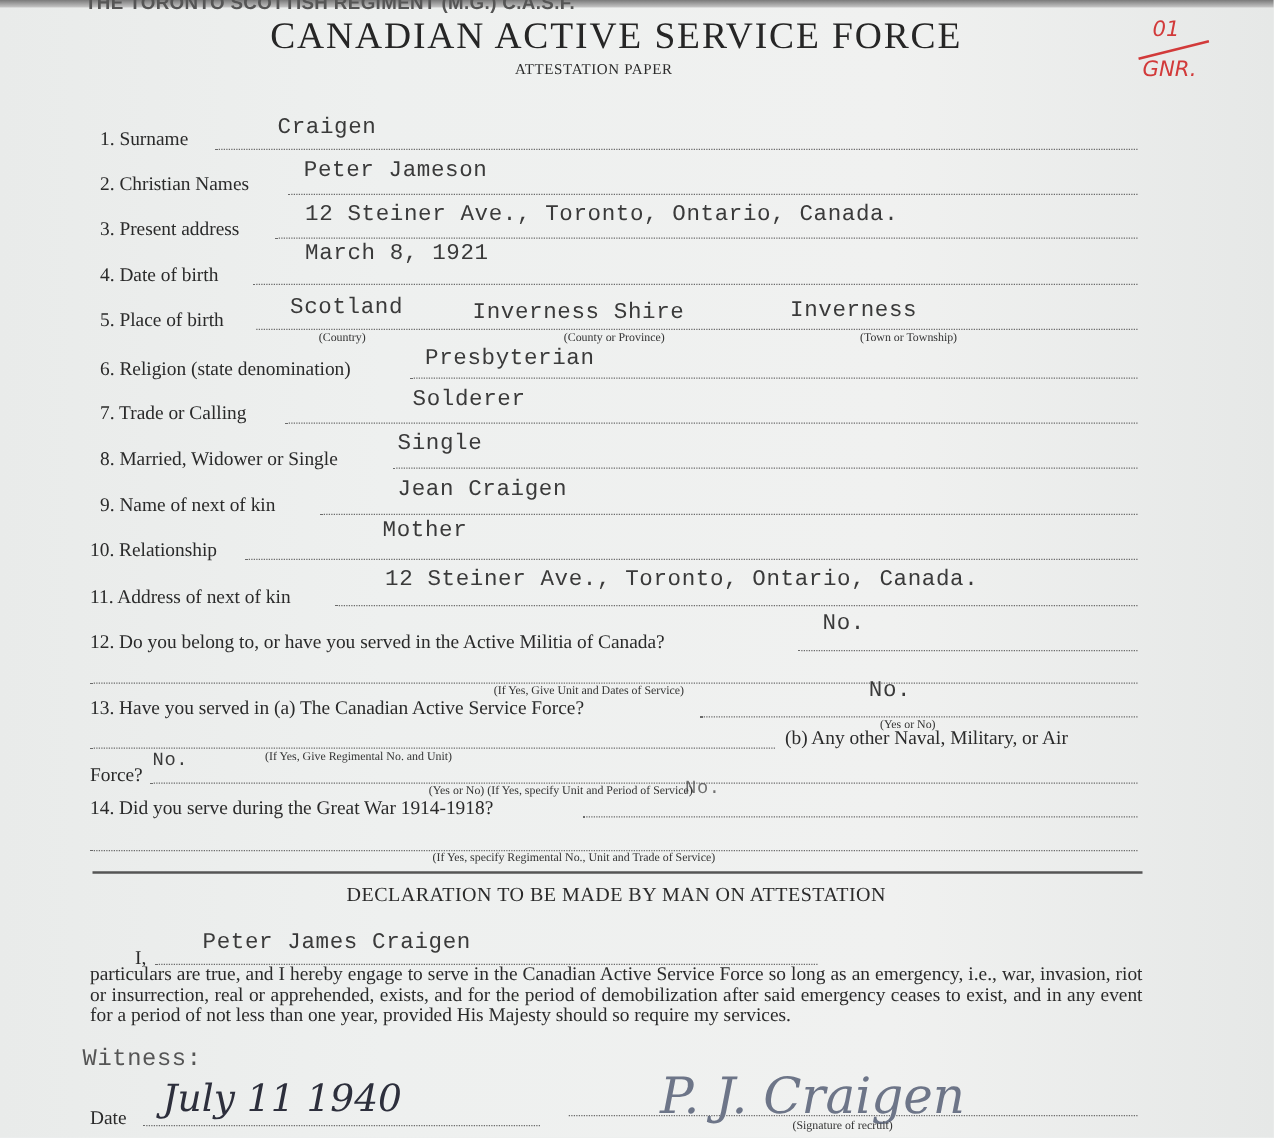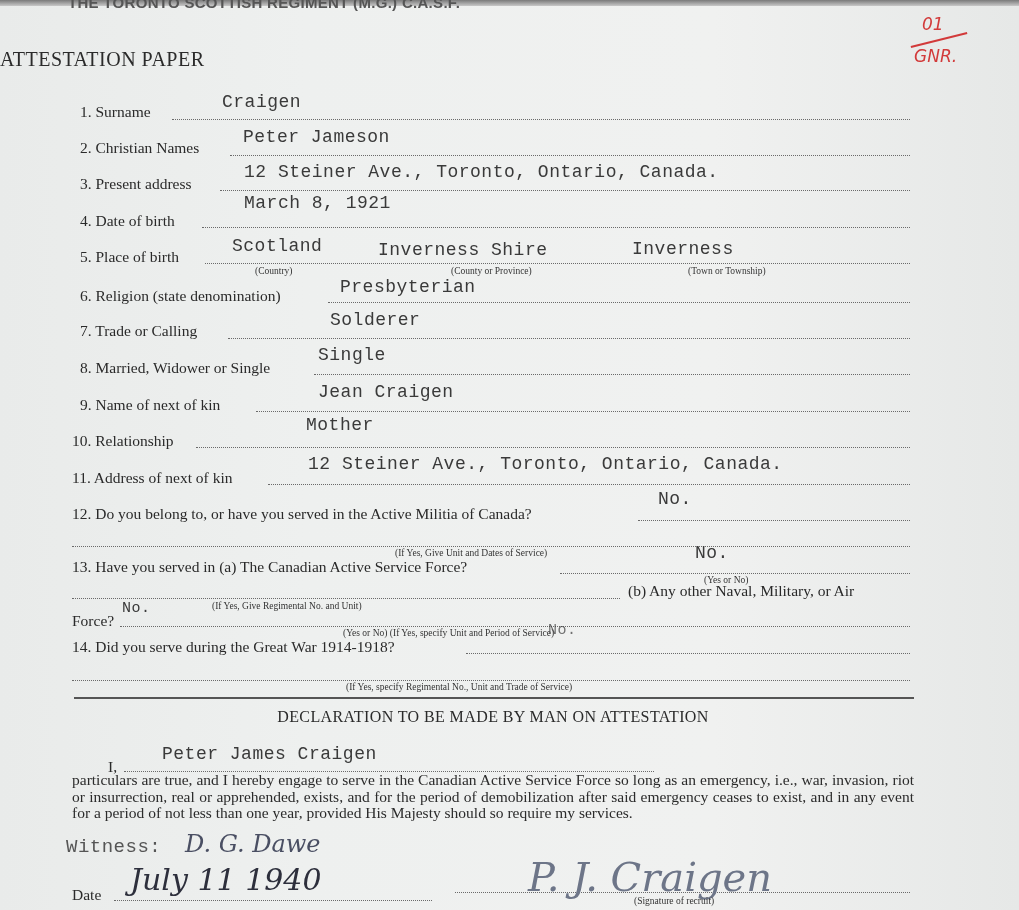--- a/index.html
+++ b/index.html
@@ -19,22 +19,22 @@
   }
   .regiment {
     position: absolute; left: 68px; top: -6px; font-family: "Liberation Sans", sans-serif;
     font-size: 15px; font-weight: bold; color: #555; letter-spacing: 0.3px;
   }
   .title {
     position: absolute; left: 0; width: 986px; top: 12px; text-align: center;
     font-size: 30px; letter-spacing: 1.5px; color: #262626;
   }
   .subtitle {
-    position: absolute; left: 0; width: 950px; top: 48px; 
-    font-size: 20px; letter-spacing: 0.5px; color: #2b2b2b;
+    position: absolute; left: 0; width: 950px; top: 48px; text-align: center;
+    font-size: 12px; letter-spacing: 0.5px; color: #2b2b2b;
   }
   .red-note {
     position: absolute; color: #d23a3a; font-family: "DejaVu Sans", sans-serif;
     font-style: italic; font-size: 17px;
   }
   .red-line {
     position: absolute; left: 910px; top: 39px; width: 58px; height: 2px;
     background: #d23a3a; transform: rotate(-14deg);
   }
   .label {
@@ -65,20 +65,21 @@
     position: absolute; font-family: "DejaVu Serif", serif; font-style: italic;
     color: #4a4f63; white-space: nowrap;
   }
 </style>
 </head>
 <body>
 
 <div class="paper">
   <div class="topbar"></div>
   <div class="regiment">THE TORONTO SCOTTISH REGIMENT (M.G.) C.A.S.F.</div>
+  <div class="title">CANADIAN ACTIVE SERVICE FORCE</div>
   <div class="subtitle">ATTESTATION PAPER</div>
 
   <div class="red-note" style="left:922px; top:14px;">01</div>
   <div class="red-line"></div>
   <div class="red-note" style="left:914px; top:46px;">GNR.</div>
 
   <div>
     <span class="label" style="left:80px; top:103px;"><span>1.</span> <span>Surname</span></span>
     <div class="dots" style="left:172px; top:119px; width:738px;"></div>
     <span class="typed" style="left:222px; top:92px;">Craigen</span>
@@ -181,21 +182,20 @@
 
   <div class="rule" style="top:697px;"></div>
 
   <div class="decl-title">DECLARATION TO BE MADE BY MAN ON ATTESTATION</div>
   <span class="label" style="left:108px; top:758px;">I,</span>
   <div class="dots" style="left:124px; top:771px; width:530px;"></div>
   <span class="typed" style="left:162px; top:744px;">Peter James Craigen</span>
   <div class="para" style="top:772px;">particulars are true, and I hereby engage to serve in the Canadian Active Service Force so long as an emergency, i.e., war, invasion, riot or insurrection, real or apprehended, exists, and for the period of demobilization after said emergency ceases to exist, and in any event for a period of not less than one year, provided His Majesty should so require my services.</div>
 
   <span class="typed" style="left:66px; top:836px; font-size:19px; color:#555;">Witness:</span>
-  <span class="script" style="left:185px; top:830px; font-size:24px;">D. G. Dawe</span>
 
   <span class="label" style="left:72px; top:886px;text-align:right;">Date</span>
   <div class="dots" style="left:114px; top:900px; width:318px;"></div>
   <span class="script" style="left:130px; top:862px; font-size:30px; color:#2d2f3c;">July 11   1940</span>
 
   <div class="dots" style="left:455px; top:892px; width:455px;"></div>
   <span class="script" style="left:528px; top:854px; font-size:40px; color:#6d7588;">P. J. Craigen</span>
   <span class="caption" style="left:634px; top:896px;">(Signature of recruit)</span>
 </div>
 

